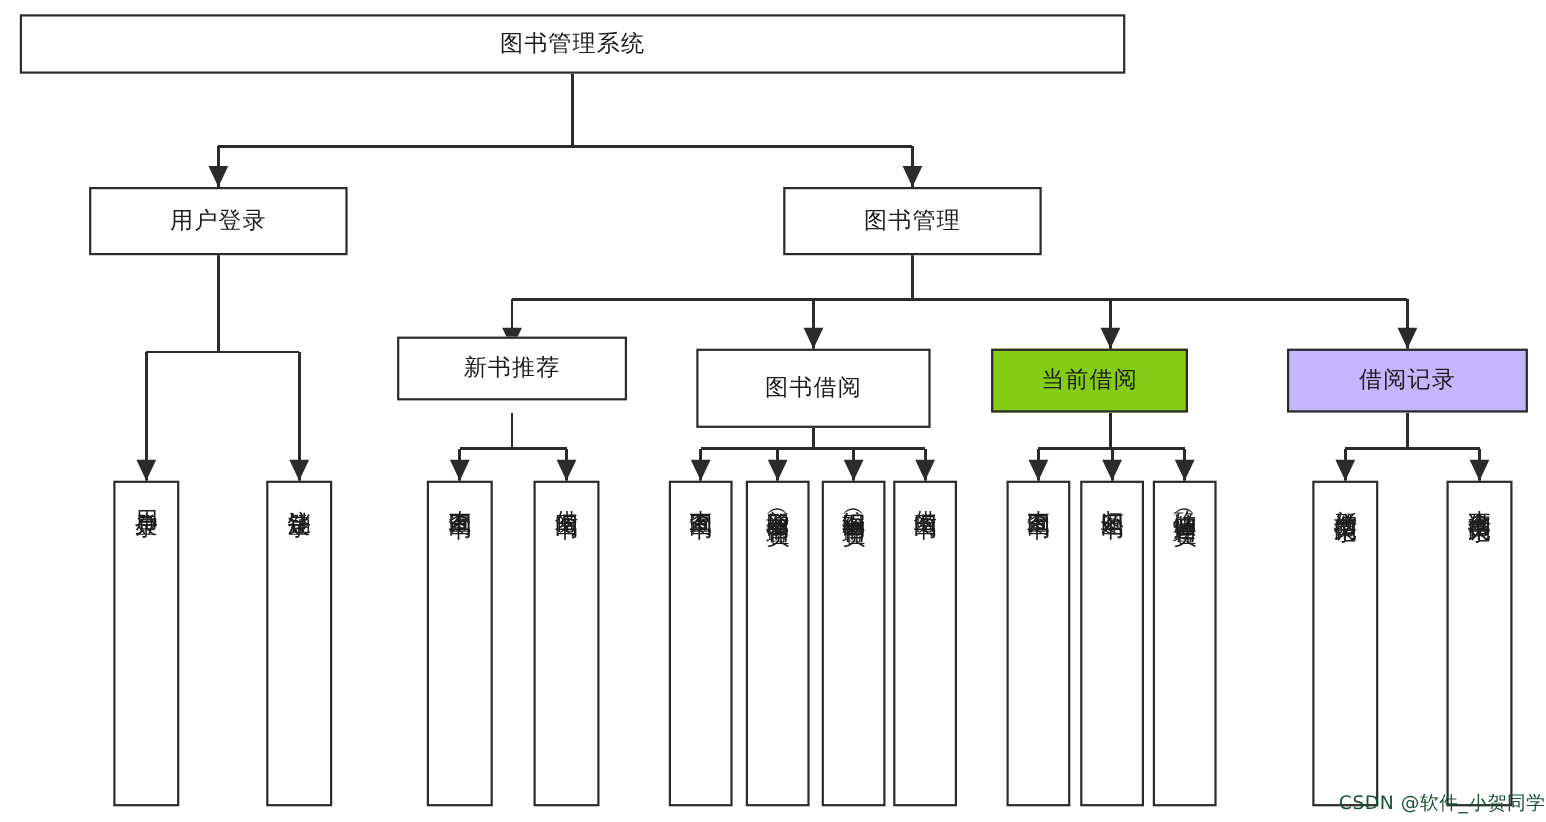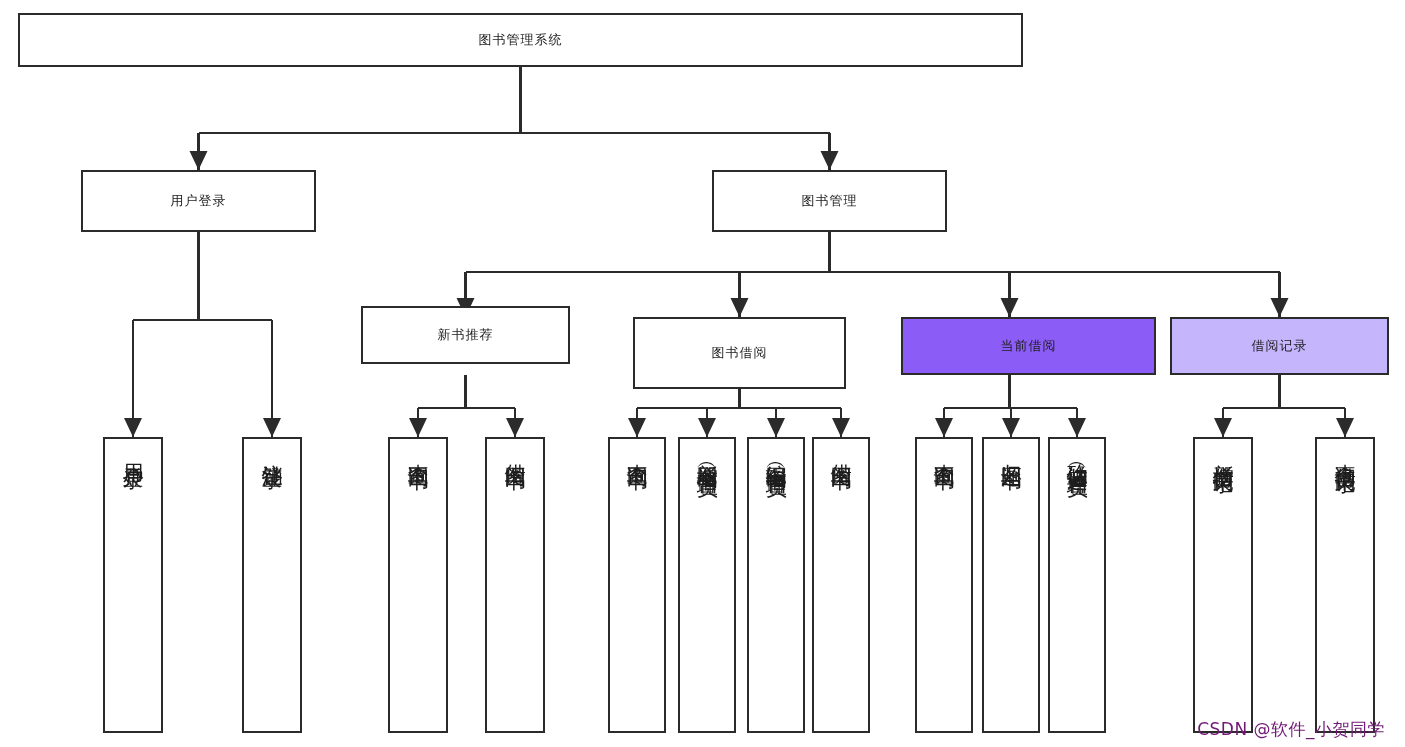--- a/index.html
+++ b/index.html
@@ -32,21 +32,21 @@
     border: 2px solid #2b2b2b;
     display: flex;
     align-items: center;
     justify-content: center;
     overflow: hidden;
   }
   .node-h {
     
   }
   .node-h .node-label {
-    font-size: 13px;
+    font-size: 21px;
     line-height: 1.1;
     color: #1d1d1d;
     letter-spacing: 1px;
     white-space: nowrap;
   }
   .node-v {
     
     align-items: flex-start;
     justify-content: center;
     padding-top: 8px;
@@ -55,24 +55,24 @@
     writing-mode: vertical-rl;
     text-orientation: upright;
     font-size: 21px;
     line-height: 1.25;
     color: #1d1d1d;
     letter-spacing: 2px;
     white-space: nowrap;
   }
   #watermark {
     position: absolute;
-    right: 20px;
+    right: 0;
     bottom: 6px;
     font-size: 17px;
-    color: #701a75;
+    color: #14532d;
     letter-spacing: 0.5px;
     white-space: nowrap;
     pointer-events: none;
   }
 </style>
 </head>
 <body>
 
 <div id="diagram-root">
 
@@ -140,21 +140,21 @@
       </div>
       <div class="node node-h" style="left: 712px; top: 170px; width: 235px; height: 62px; border-color: rgb(43, 43, 43); background: rgb(255, 255, 255);">
         <span class="node-label" style="color: rgb(29, 29, 29); text-align: center;">图书管理</span>
       </div>
       <div class="node node-h" style="left: 361px; top: 306px; width: 209px; height: 58px; border-color: rgb(43, 43, 43); background: rgb(255, 255, 255);">
         <span class="node-label" style="color: rgb(29, 29, 29);">新书推荐</span>
       </div>
       <div class="node node-h" style="left: 633px; top: 317px; width: 213px; height: 72px; border-color: rgb(43, 43, 43); background: rgb(255, 255, 255);">
         <span class="node-label" style="color: rgb(29, 29, 29);">图书借阅</span>
       </div>
-      <div class="node node-h" style="left: 901px; top: 317px; width: 255px; height: 58px; border-color: rgb(43, 43, 43); background: #8b5cf6;">
+      <div class="node node-h" style="left: 901px; top: 317px; width: 179px; height: 58px; border-color: rgb(43, 43, 43); background: #84cc16;">
         <span class="node-label" style="color: rgb(29, 29, 29);">当前借阅</span>
       </div>
       <div class="node node-h" style="left: 1170px; top: 317px; width: 219px; height: 58px; border-color: rgb(43, 43, 43); background: #c4b5fd;">
         <span class="node-label" style="color: rgb(29, 29, 29);">借阅记录</span>
       </div>
       <div class="node node-v" style="left: 103px; top: 437px; width: 60px; height: 296px; border-color: rgb(43, 43, 43); background: rgb(255, 255, 255);">
         <span class="node-label" style="color: rgb(29, 29, 29);">用户登录</span>
       </div>
       <div class="node node-v" style="left: 242px; top: 437px; width: 60px; height: 296px; border-color: rgb(43, 43, 43); background: rgb(255, 255, 255);">
         <span class="node-label" style="color: rgb(29, 29, 29);">注销登录</span>

